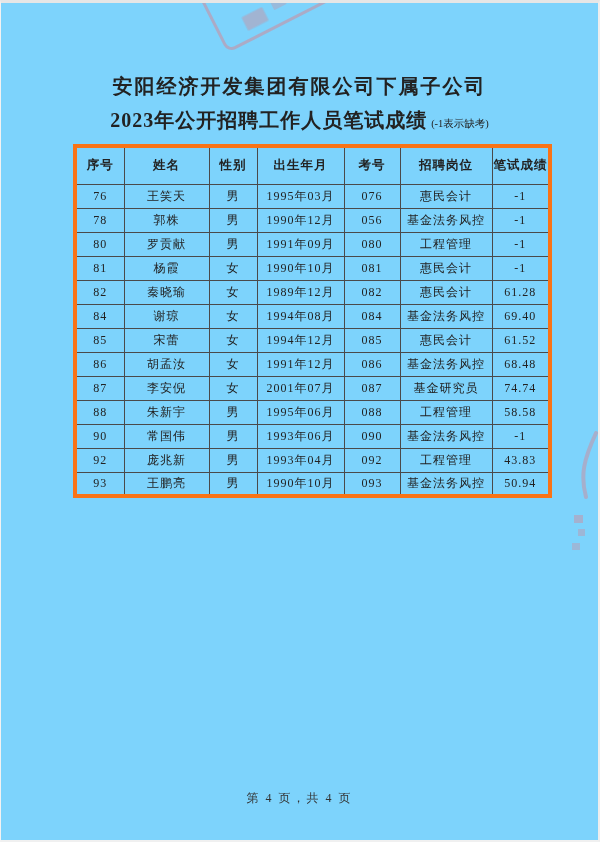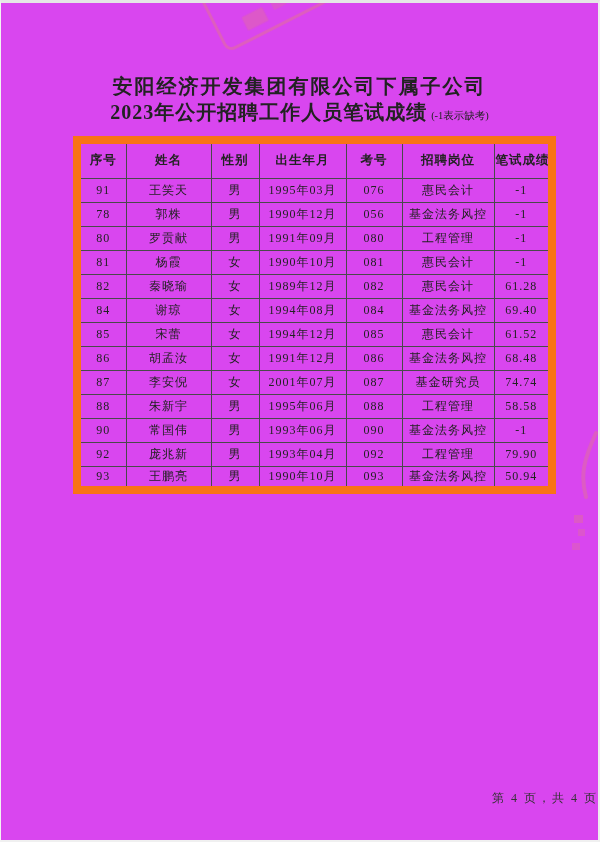--- a/index.html
+++ b/index.html
@@ -1,63 +1,63 @@
 <!DOCTYPE html>
 <html><head>
 <meta charset="utf-8">
 <style>
   * { margin:0; padding:0; box-sizing:border-box; }
   html,body { width:600px; height:842px; }
   body { font-family:"Liberation Serif","DejaVu Serif",serif; background:#ffffff; color:#222; }
   .page {
-    position:relative; width:600px; height:842px; background:#d946ef; overflow:hidden;
+    position:relative; width:600px; height:842px; background:#7dd3fc; overflow:hidden;
     border-top:3px solid #e6e6e6; border-right:2px solid #ededed;
     border-left:1px solid #f2f2f2; border-bottom:2px solid #f0f0f0;
   }
   
   .stamp-top {
     position:absolute; top:-40px; left:205px; width:122px; height:66px;
     border:3px solid rgba(228,122,133,0.45); border-radius:9px;
     transform:rotate(-27deg); pointer-events:none;
   }
   .stamp-top .g1, .stamp-top .g2, .stamp-top .g3 {
     position:absolute; background:rgba(228,122,133,0.35); border-radius:1px;
   }
   .stamp-top .g1 { width:22px; height:14px; left:26px; top:38px;
     box-shadow:0 0 0 1px rgba(228,122,133,0.18); }
   .stamp-top .g2 { width:14px; height:12px; left:58px; top:34px; opacity:.8; }
   .stamp-right { position:absolute; right:-2px; top:428px; width:34px; height:130px;
     pointer-events:none; }
   
   .titles { padding-top:70px; text-align:center; }
   .title-1 { font-size:20px; font-weight:bold; letter-spacing:2px; line-height:1.3; }
-  .title-2 { font-size:20px; font-weight:bold; letter-spacing:1px; margin-top:0; }
+  .title-2 { font-size:20px; font-weight:bold; letter-spacing:1px; margin-top:8px; }
   .title-note { font-size:10.5px; font-weight:normal; letter-spacing:0; margin-left:4px; }
   
   table.scores {
     border-collapse:collapse; table-layout:fixed;
     margin:10px 0 0 72px; width:475px;
-    border:8px solid #f97316;
+    border:4px solid #f97316;
   }
   table.scores th, table.scores td {
     border:1px solid #4a4a4a; text-align:center; vertical-align:middle;
     font-size:12px; overflow:hidden; white-space:nowrap; padding:0 1px;
   }
   table.scores th { height:38px; font-weight:bold; font-size:12.5px; letter-spacing:1px; }
   table.scores td { height:24px; letter-spacing:1px; }
   col.c-no   { width:49px; }
   col.c-name { width:85px; }
   col.c-sex  { width:48px; }
   col.c-birth{ width:87px; }
   col.c-exam { width:56px; }
   col.c-post { width:92px; }
   col.c-score{ width:58px; }
   
   .footer { position:absolute; left:0; bottom:33px; width:100%;
-    text-align:right; font-size:12px; letter-spacing:2px; color:#333; }
+    text-align:center; font-size:12px; letter-spacing:2px; color:#333; }
 </style>
 </head>
 <body>
 
 <div class="page">
 
   <div class="stamp-top">
     <span class="g1"></span>
     <span class="g2"></span>
 
@@ -93,21 +93,21 @@
           <th>姓名</th>
           <th>性别</th>
           <th>出生年月</th>
           <th>考号</th>
           <th>招聘岗位</th>
           <th>笔试成绩</th>
         </tr>
     </thead>
     <tbody>
         <tr>
-          <td>91</td>
+          <td>76</td>
           <td>王笑天</td>
           <td>男</td>
           <td>1995年03月</td>
           <td>076</td>
           <td>惠民会计</td>
           <td>-1</td>
         </tr>
         <tr>
           <td>78</td>
           <td>郭株</td>
@@ -198,21 +198,21 @@
           <td>基金法务风控</td>
           <td>-1</td>
         </tr>
         <tr>
           <td>92</td>
           <td>庞兆新</td>
           <td>男</td>
           <td>1993年04月</td>
           <td>092</td>
           <td>工程管理</td>
-          <td>79.90</td>
+          <td>43.83</td>
         </tr>
         <tr>
           <td>93</td>
           <td>王鹏亮</td>
           <td>男</td>
           <td>1990年10月</td>
           <td>093</td>
           <td>基金法务风控</td>
           <td>50.94</td>
         </tr>

